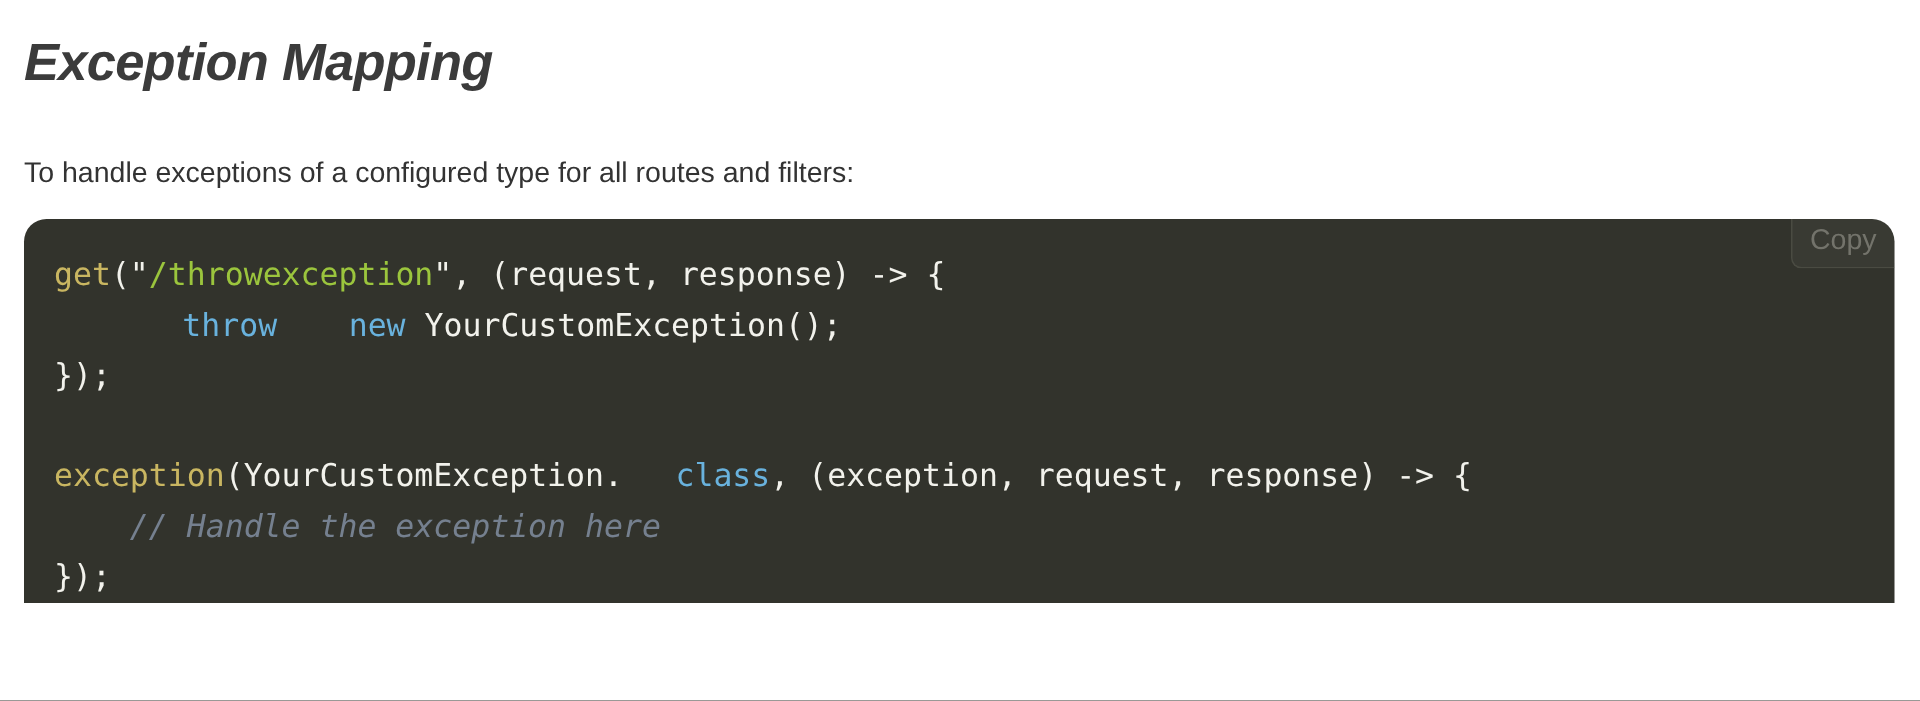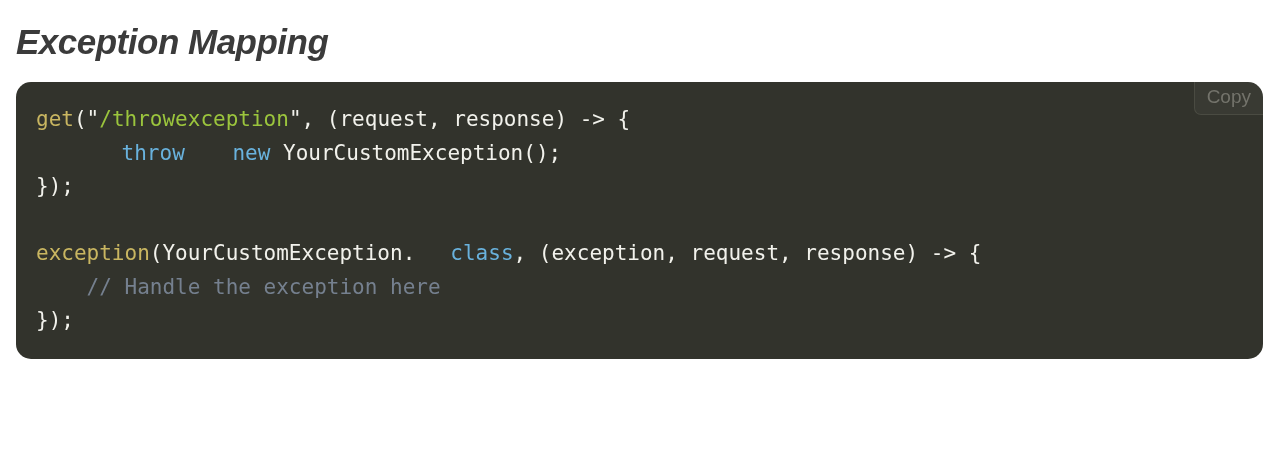--- a/index.html
+++ b/index.html
@@ -48,21 +48,21 @@
     font-family: "DejaVu Sans Mono", monospace;
     font-size: 21px;
     line-height: 33.5px;
     white-space: pre;
     color: var(--tok-plain, #f2f2ec);
   }
   .code-line { min-height: 33.5px; }
   .tok-function { color: var(--tok-function, #c9b661); }
   .tok-string   { color: var(--tok-string, #9bc53d); }
   .tok-keyword  { color: var(--tok-keyword, #69b2dd); margin-left: 35px; }
-  .tok-comment  { color: var(--tok-comment, #75808f); }
+  .tok-comment  { color: var(--tok-comment, #75808f); font-style: italic; }
   .tok-plain    { color: var(--tok-plain, #f2f2ec); }
   button.copy {
     position: absolute;
     top: 0;
     right: 0;
     box-sizing: border-box;
     height: 33px;
     padding: 3px 12px 6px 12px;
     background: rgba(255, 255, 255, 0.035);
     border: none;
@@ -76,18 +76,19 @@
     line-height: 22px;
     cursor: pointer;
   }
 </style>
 </head>
 <body>
 
 <div class="page">
   <h1 class="page-title">Exception Mapping</h1>
 
+  <p class="intro">To handle exceptions of a configured type for all routes and filters:</p>
 
   <div class="codewrap">
     <button class="copy">Copy</button>
     <pre class="code" id="code"><div class="code-line"><span class="tok-function">get</span><span class="tok-plain">("</span><span class="tok-string">/throwexception</span><span class="tok-plain">", (request, response) -&gt; {</span></div><div class="code-line"><span class="tok-plain">    </span><span class="tok-keyword">throw</span><span class="tok-plain"> </span><span class="tok-keyword">new</span><span class="tok-plain"> YourCustomException();</span></div><div class="code-line"><span class="tok-plain">});</span></div><div class="code-line"></div><div class="code-line"><span class="tok-function">exception</span><span class="tok-plain">(YourCustomException.</span><span class="tok-keyword">class</span><span class="tok-plain">, (exception, request, response) -&gt; {</span></div><div class="code-line"><span class="tok-plain">    </span><span class="tok-comment">// Handle the exception here</span></div><div class="code-line"><span class="tok-plain">});</span></div></pre>
   </div>
 </div>
 
 </body></html>

